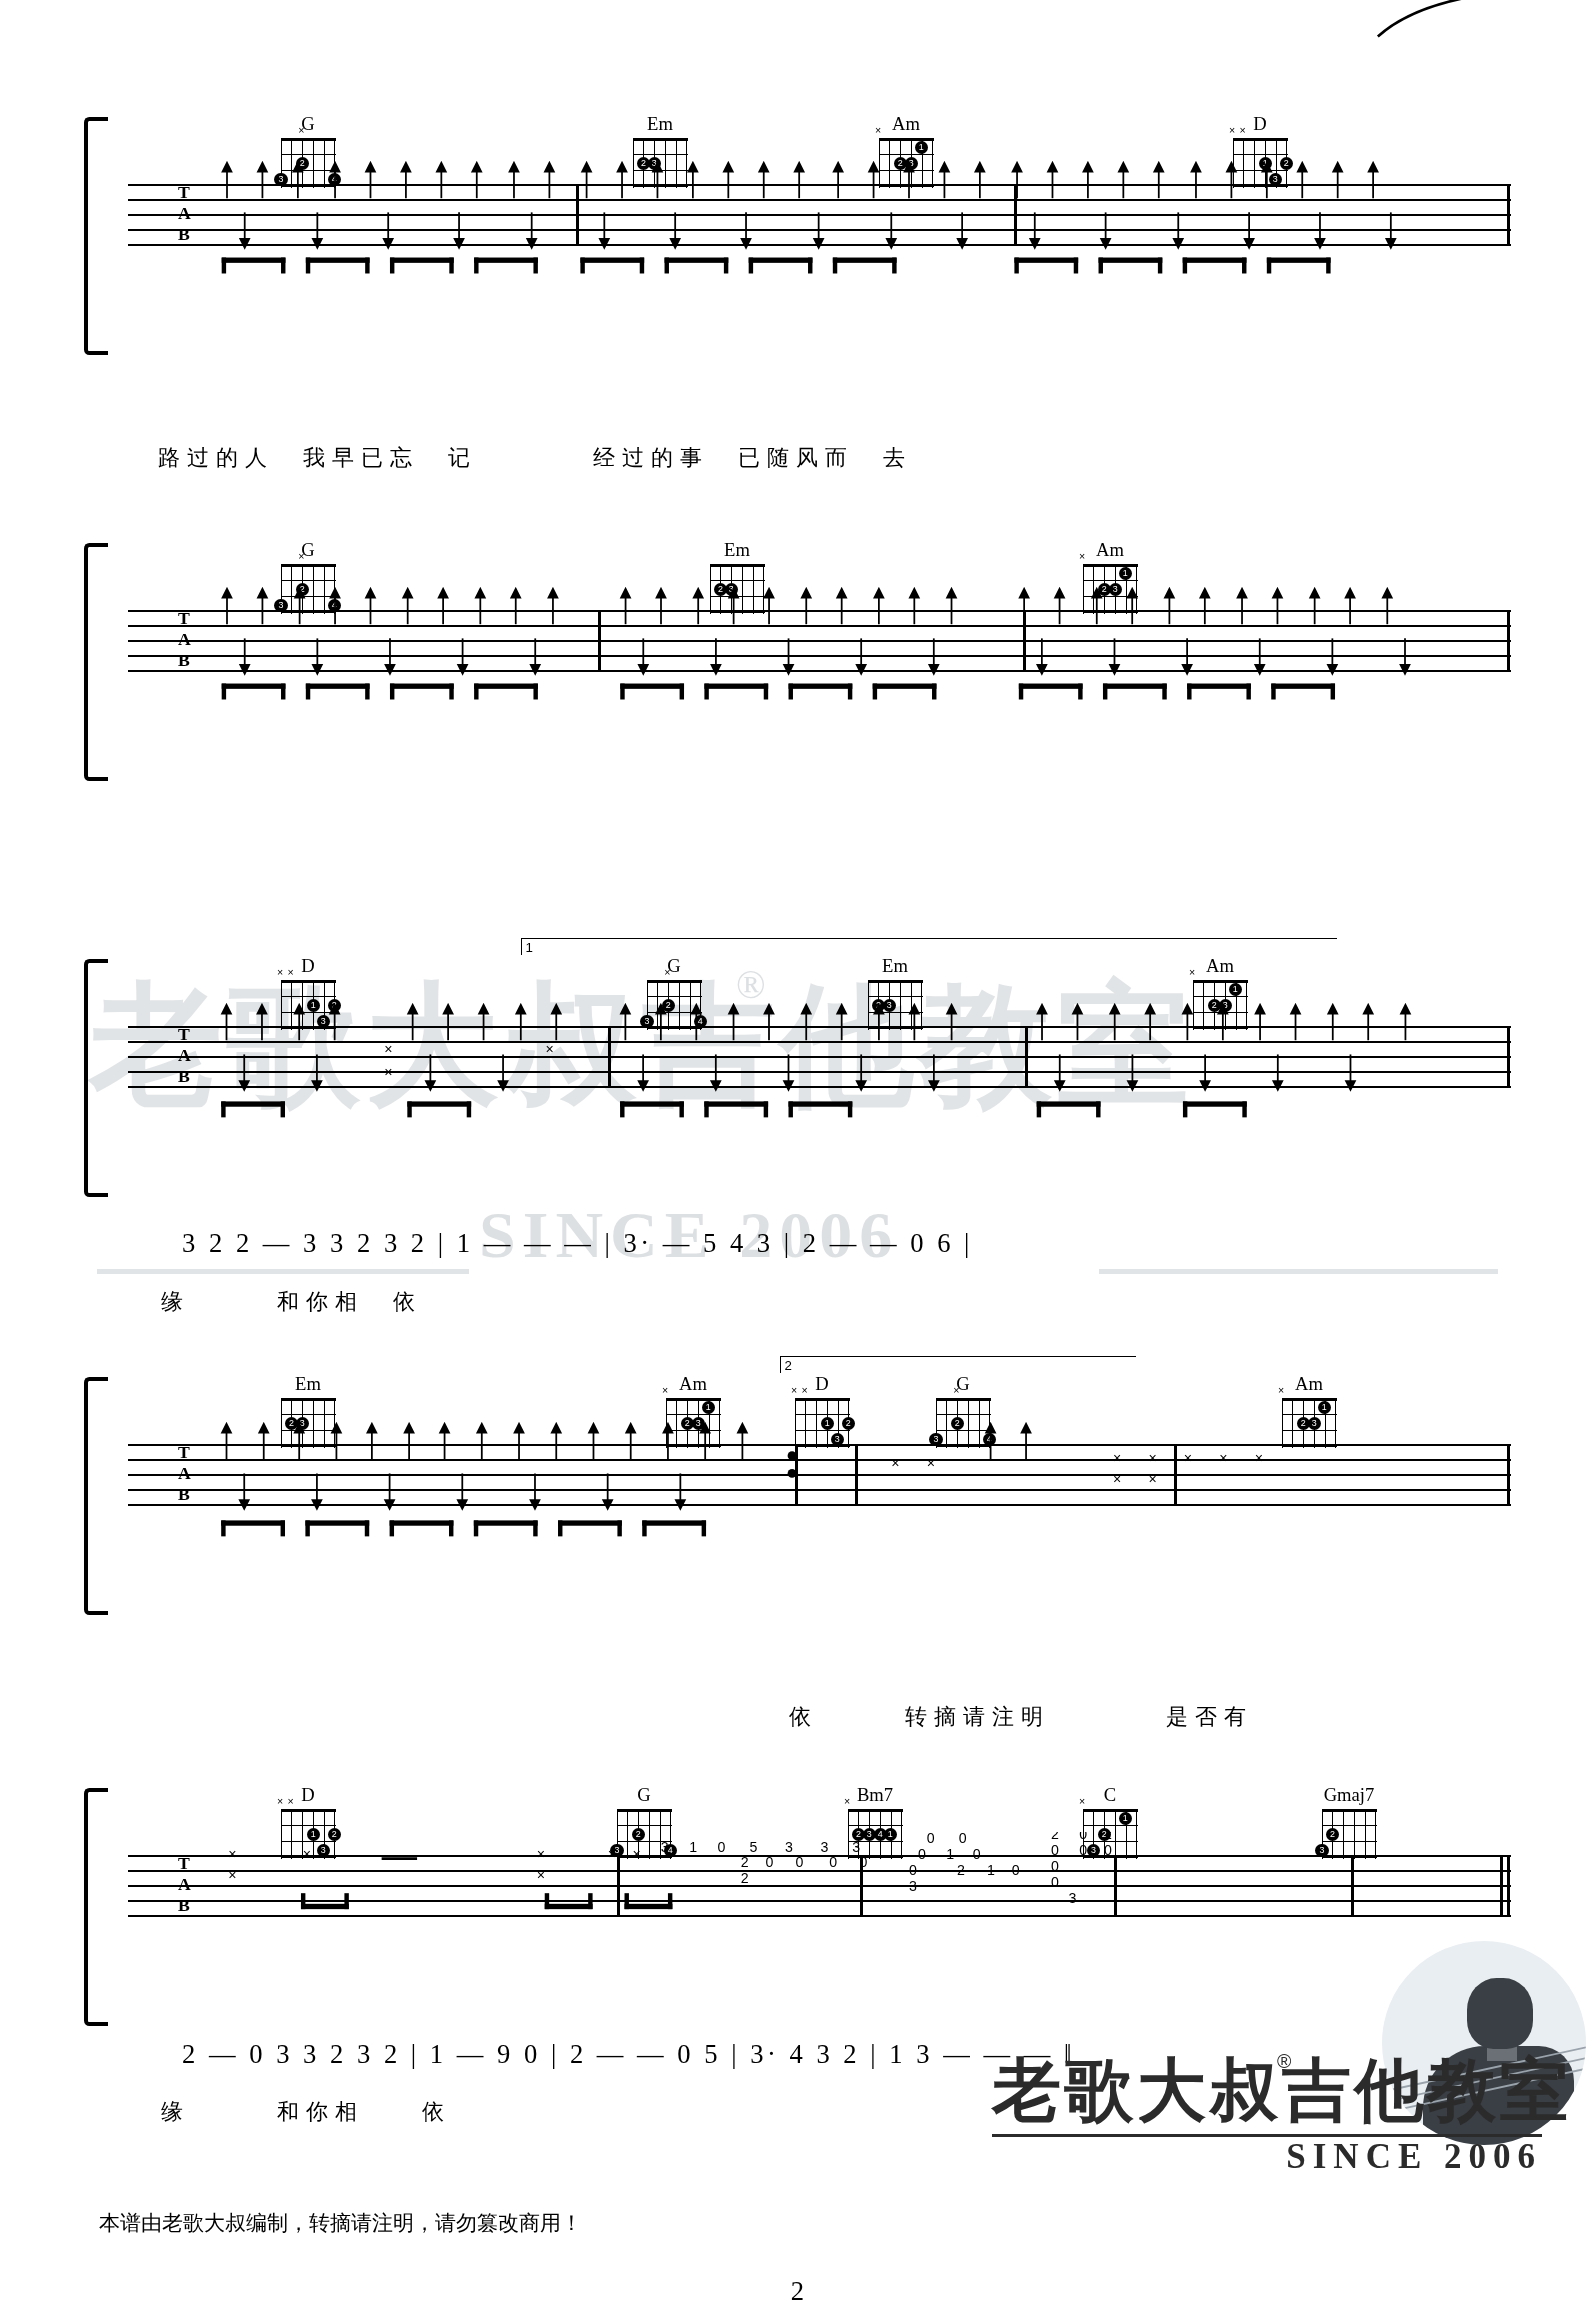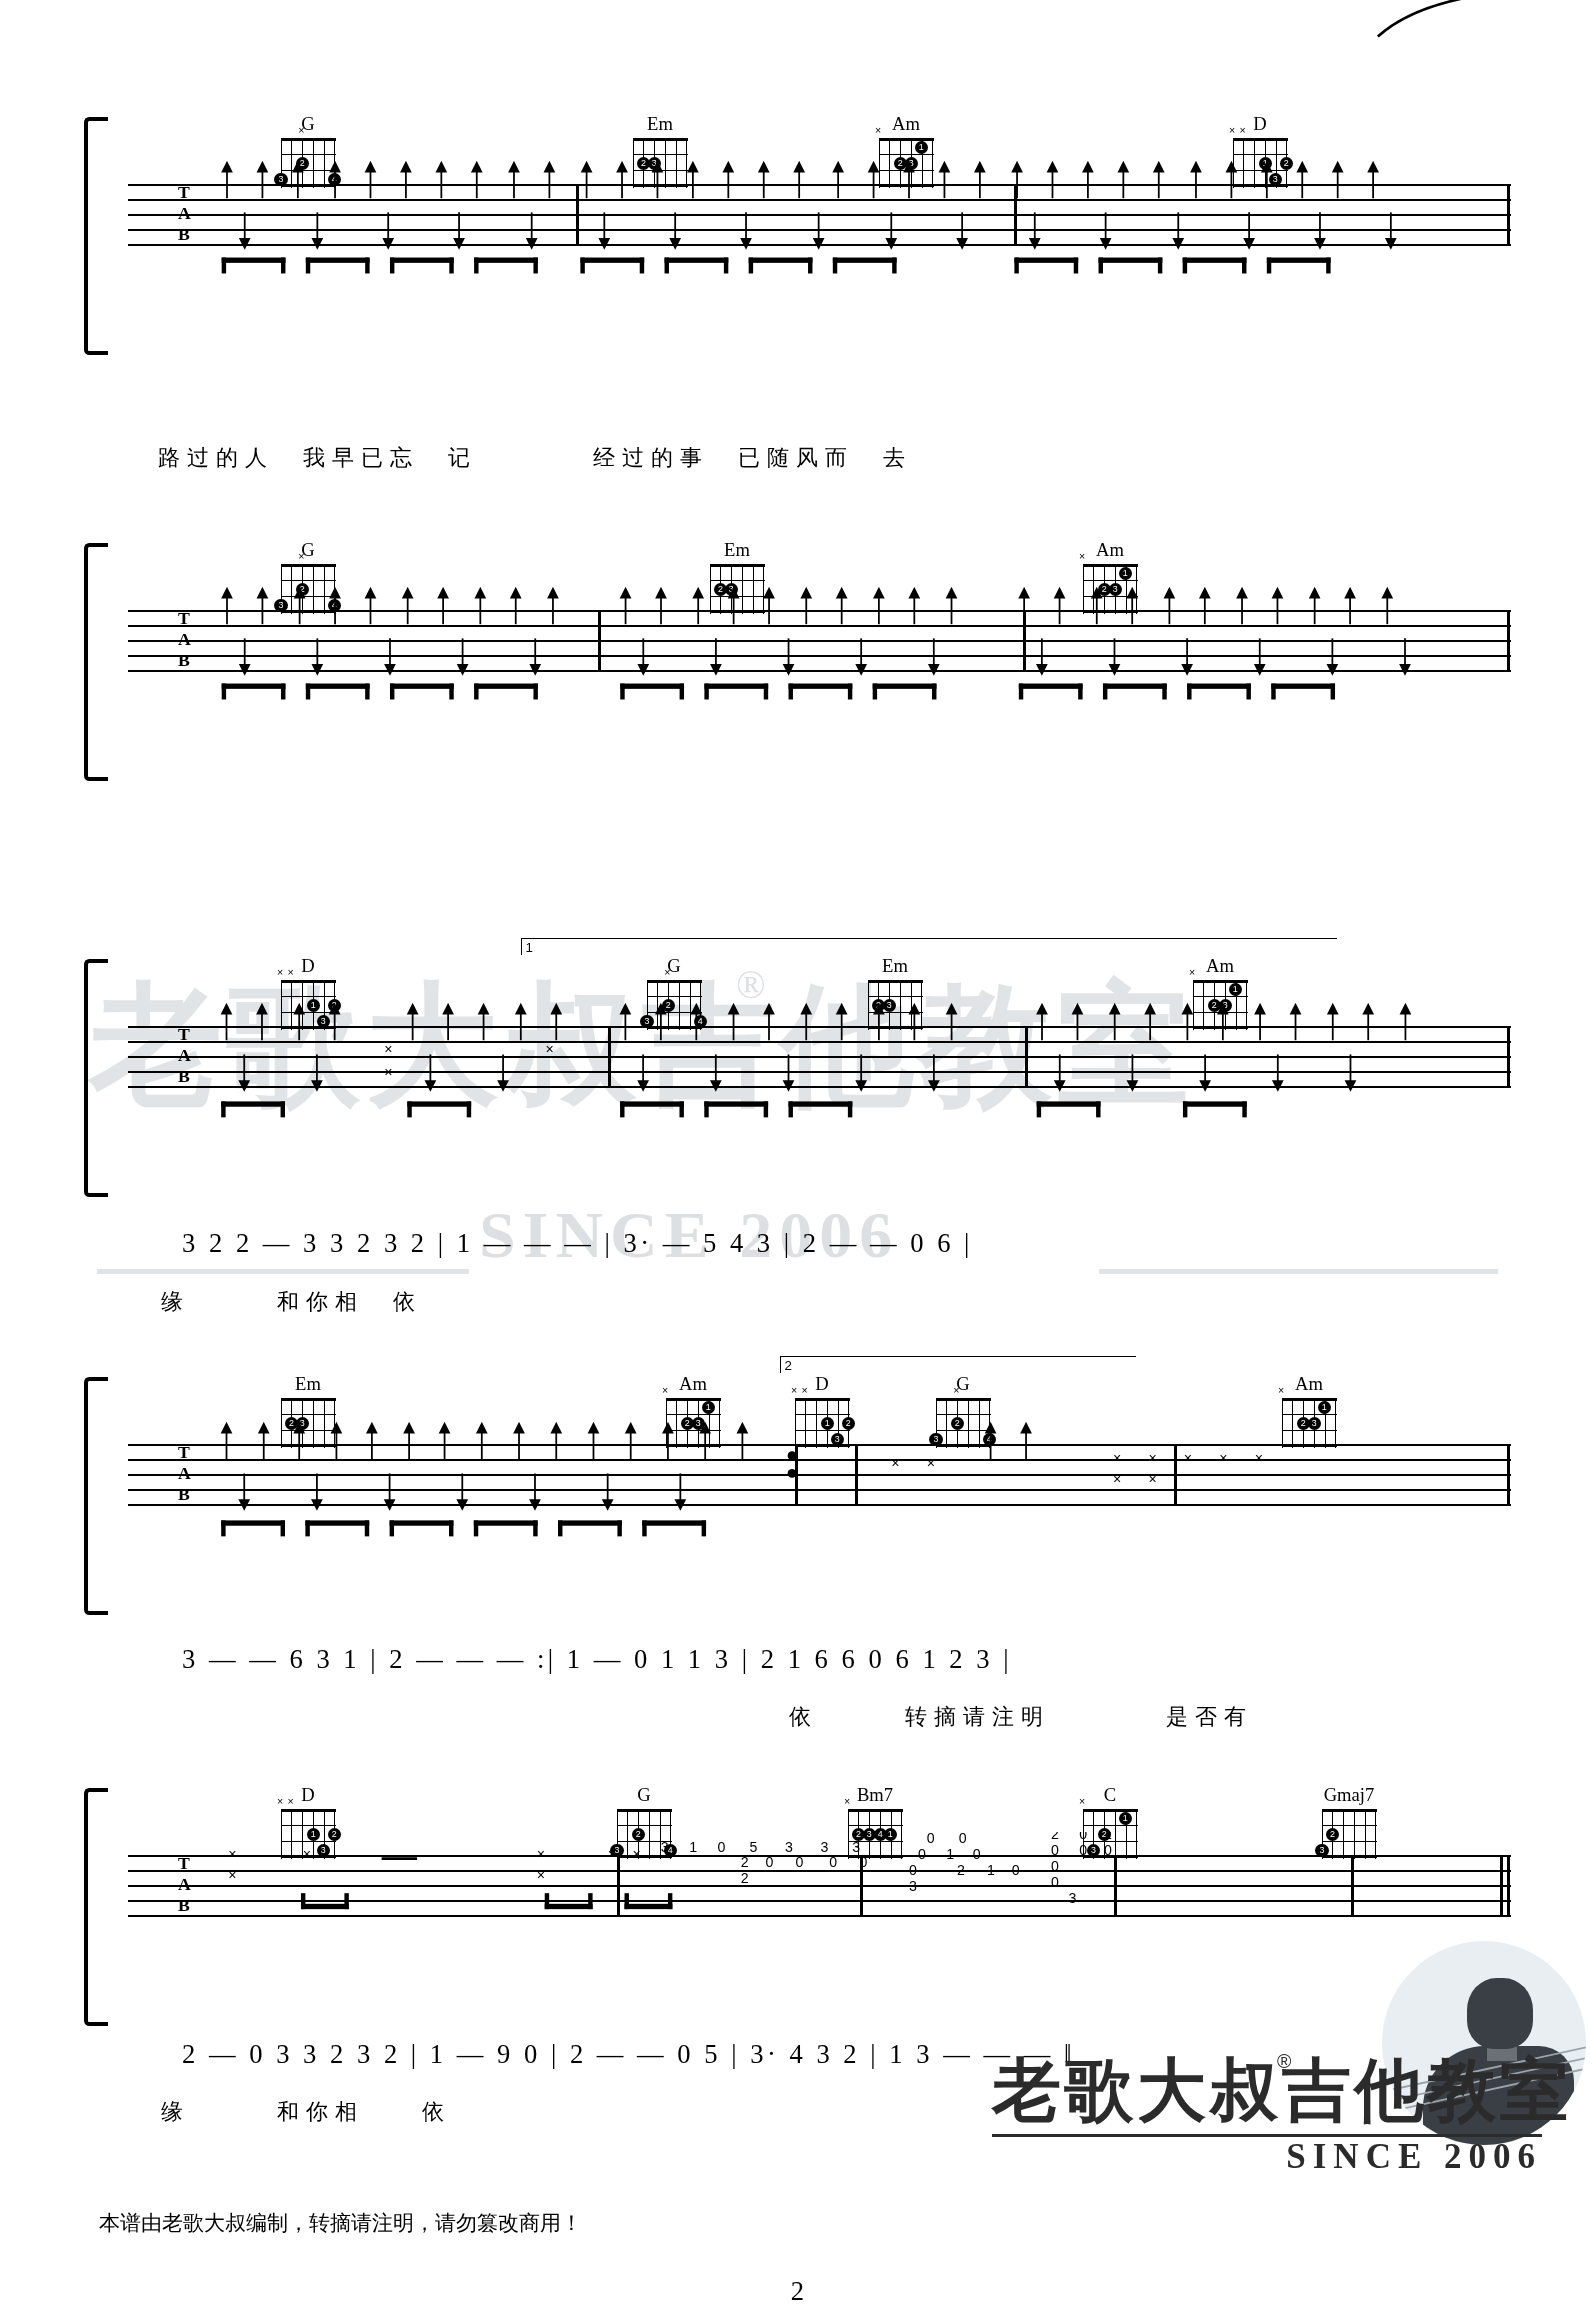--- a/index.html
+++ b/index.html
@@ -994,21 +994,20 @@
         <text x="1110" y="70">×</text>
           <text x="1150" y="70">×</text>
       </g>
       <g fill="#000" stroke="none">
         <circle cx="748" cy="38" r="5"></circle>
           <circle cx="748" cy="58" r="5"></circle>
       </g>
     </g>
   </svg>
 
-  <div class="numline" style="left:182px; top:1644px; letter-spacing:3.5px;">3  —  —  6 3 1 | 2  —  —  — :| 1  —  0  1 1 3 | 2 1 6 6   0   6 1 2 3 |</div>
   <div class="lyricline" style="left:789px; top:1702px; letter-spacing:7px;">依　　　转摘请注明　　　　是否有</div>
 
   <div class="system" id="sys5" style="top:1795px;">
     <div class="brace"></div>
 
     <div class="chord" style="left:191px; top:-10.6px;">
       <div class="cname">D</div>
       <div class="grid">
           <div class="nut"></div>
         <div class="v" style="left:0"></div>

